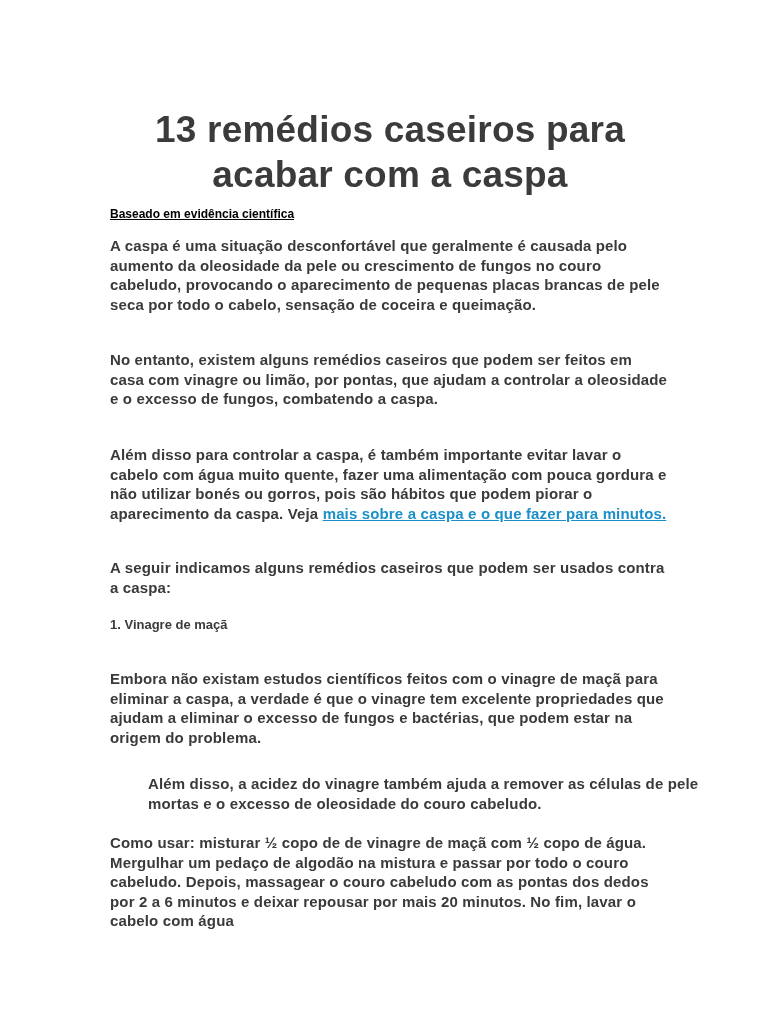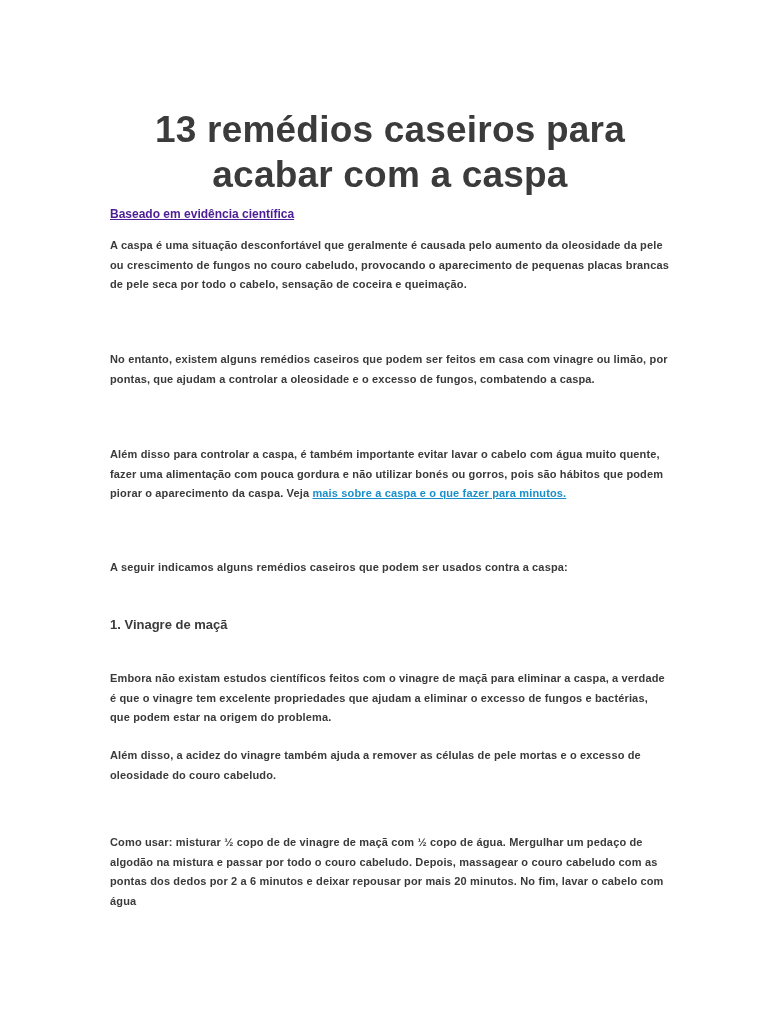--- a/index.html
+++ b/index.html
@@ -36,28 +36,28 @@
     }
     .evidence {
       position: absolute;
       left: 0;
       top: 206px;
       margin: 0;
       font-size: 12px;
       line-height: 16px;
       font-weight: bold;
       text-decoration: underline;
-      color: #4c1d95;
+      color: #000000;
     }
     .para {
       position: absolute;
       left: 0;
       width: 560px;
       margin: 0;
-      font-size: 11px;
+      font-size: 15px;
       line-height: 19.5px;
       font-weight: bold;
       color: #3a3a3a;
       letter-spacing: 0.15px;
     }
     .para a {
       color: #1a8fc9;
       text-decoration: underline;
     }
     .h2 {
@@ -84,16 +84,16 @@
   <p class="para" style="top:350px;">No entanto, existem alguns remédios caseiros que podem ser feitos em casa com vinagre ou limão, por pontas, que ajudam a controlar a oleosidade e o excesso de fungos, combatendo a caspa.</p>
 
   <p class="para" style="top:445px;"><span>Além disso para controlar a caspa, é também importante evitar lavar o cabelo com água muito quente, fazer uma alimentação com pouca gordura e não utilizar bonés ou gorros, pois são hábitos que podem piorar o aparecimento da caspa. Veja  </span><a href="#">mais sobre a caspa e o que fazer para minutos.</a></p>
 
   <p class="para" style="top:558px;">A seguir indicamos alguns remédios caseiros que podem ser usados contra a caspa:</p>
 
   <h2 class="h2">1. Vinagre de maçã</h2>
 
   <p class="para" style="top:669px;">Embora não existam estudos científicos feitos com o vinagre de maçã para eliminar a caspa, a verdade é que o vinagre tem excelente propriedades que ajudam a eliminar o excesso de fungos e bactérias, que podem estar na origem do problema.</p>
 
-  <p class="para" style="top:746px;">Além disso, a acidez do vinagre também ajuda a remover as células de pele mortas e o excesso de oleosidade do couro cabeludo.</p>
+  <p class="para" style="top:774px;margin-left:38px;">Além disso, a acidez do vinagre também ajuda a remover as células de pele mortas e o excesso de oleosidade do couro cabeludo.</p>
 
   <p class="para" style="top:833px;">Como usar:  misturar ½ copo de de vinagre de maçã com ½ copo de água. Mergulhar um pedaço de algodão na mistura e passar por todo o couro cabeludo. Depois, massagear o couro cabeludo com as pontas dos dedos por 2 a 6 minutos e deixar repousar por mais 20 minutos. No fim, lavar o cabelo com água</p>
 </div>
 
 </body></html>

